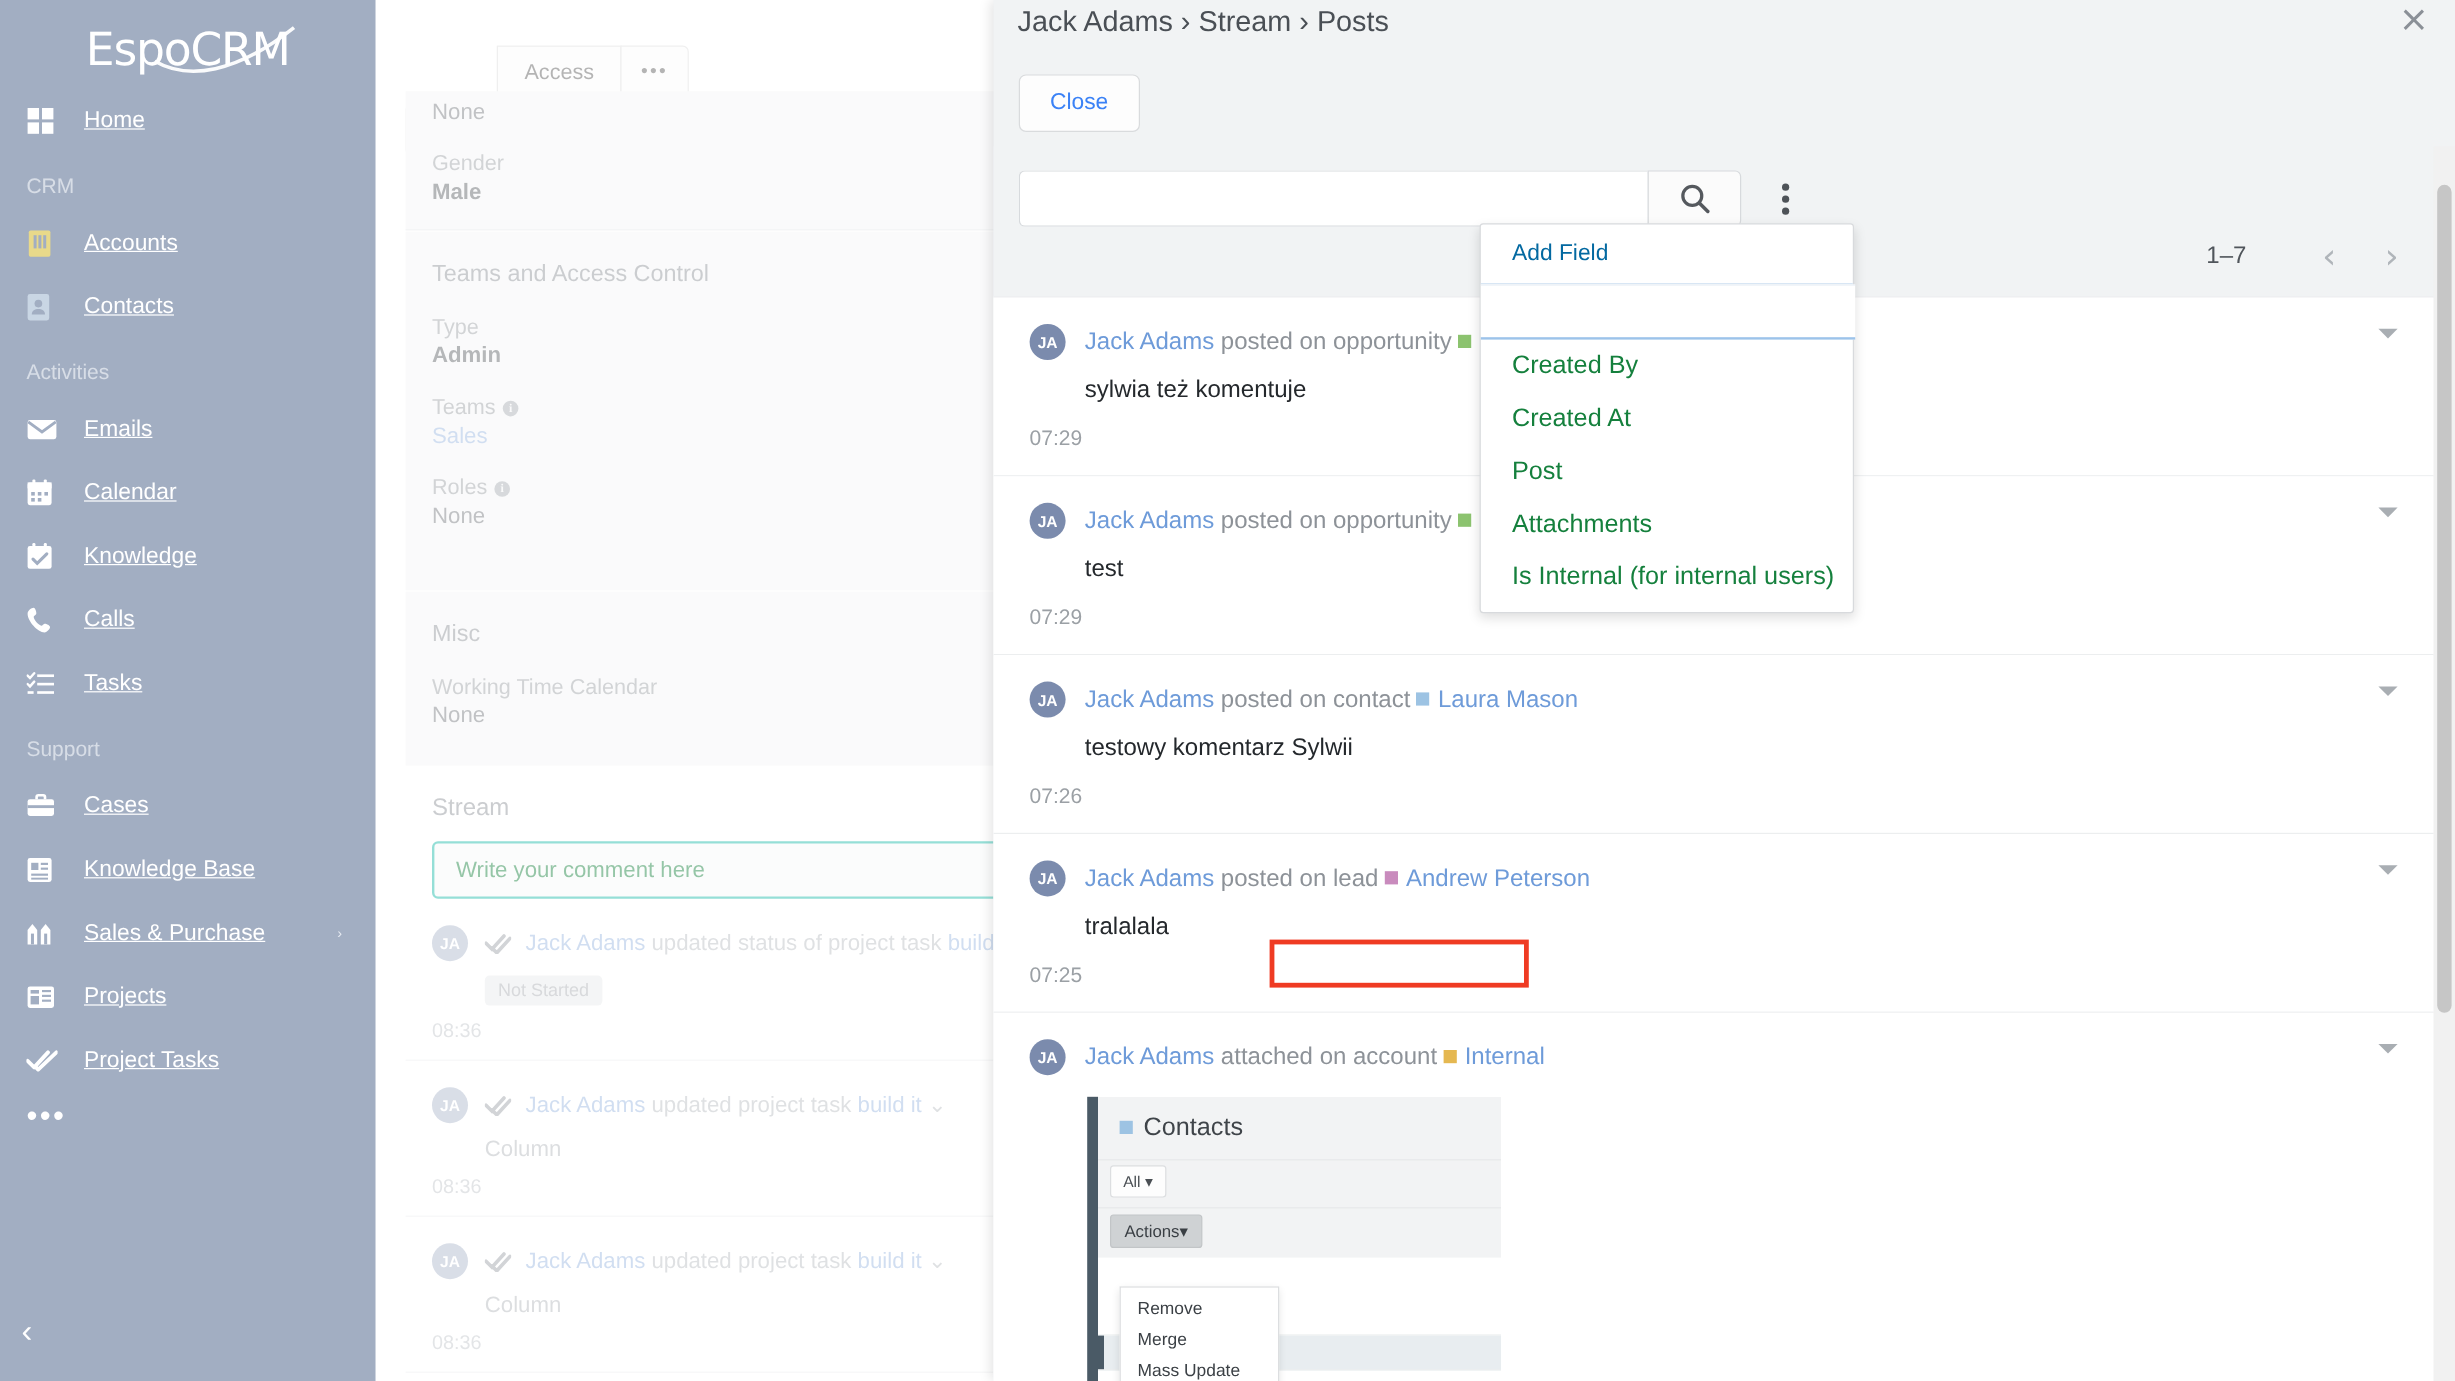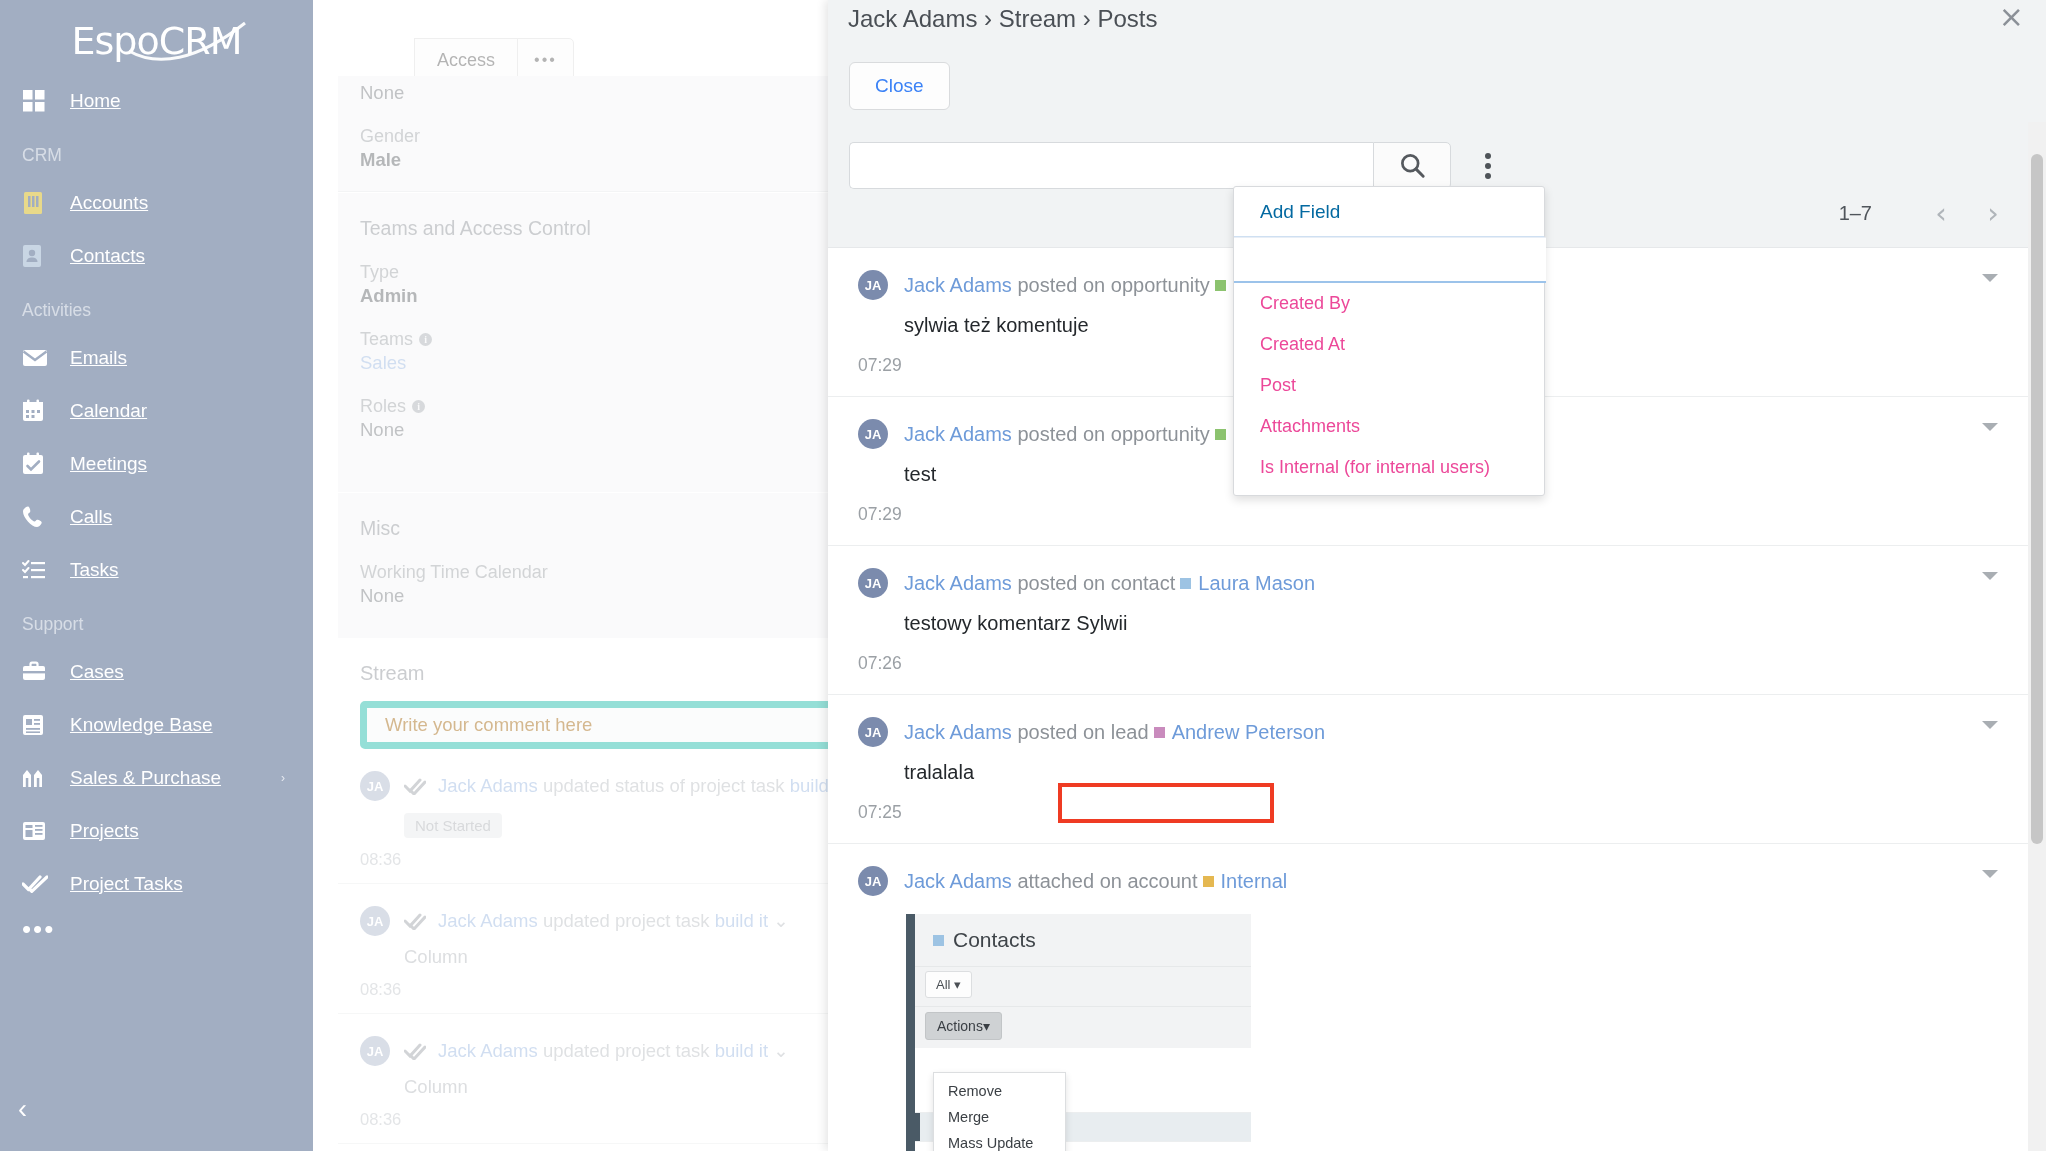--- a/index.html
+++ b/index.html
@@ -97,23 +97,23 @@
     display: inline-block; width: 13px; height: 13px; border-radius: 50%;
     background: #a6abb1; color: #f3f4f5; font-size: 10px; line-height: 13px;
     text-align: center; margin-left: 6px; vertical-align: 2px;
     font-family: "Liberation Serif", serif; font-weight: bold;
   }
 
   .bg-stream { position: absolute; left: 25px; top: 646px; width: 672px; }
   .bg-stream-title { font-size: 20px; color: #8d9197; padding: 16px 22px 12px 22px; }
   .bg-comment-box {
     margin: 4px 22px 0 22px; height: 48px;
-    border: 7px solid #14b8a6; border-radius: 5px; background: #f7f8f8;
+    border: 2px solid #14b8a6; border-radius: 5px; background: #f7f8f8;
     display: flex; align-items: center; padding-left: 18px;
-    color: #a16207; font-size: 18.5px;
+    color: #15803d; font-size: 18.5px;
   }
   .bg-post { padding: 22px 22px 14px 22px; border-bottom: 1px solid #ebedee; }
   .bg-post-head { display: flex; align-items: center; }
   .bg-avatar {
     width: 30px; height: 30px; border-radius: 50%;
     background: #aab5ca; color: #fff; font-size: 13px;
     display: flex; align-items: center; justify-content: center;
     margin-right: 14px; flex: 0 0 30px; font-weight: bold;
   }
   .bg-check { margin-right: 12px; display: flex; }
@@ -210,21 +210,21 @@
   }
   #add-field-search {
     margin: 0; width: 312px; height: 46px;
     border: none; border-top: 1px solid #e8eef6; border-bottom: 2px solid #9cc3ea;
     background: #fff; outline: none;
     font-size: 18px; padding: 0 26px;
     display: block;
     font-family: "Liberation Sans", sans-serif;
   }
   .add-field-item {
-    font-size: 18px; color: #ec4899;
+    font-size: 21px; color: #15803d;
     padding: 10px 0 10px 26px;
     cursor: pointer; white-space: nowrap;
   }
   .add-field-item:first-of-type { padding-top: 16px; }
 
   
   #pagination {
     position: absolute; right: 36px; top: 74px;
     display: flex; align-items: center;
     font-size: 20px; color: #50555b;
@@ -515,21 +515,21 @@
 
   <div class="nav-item">
     <span class="nav-ico">
         <svg width="22" height="23" viewBox="0 0 22 23">
           <rect x="1" y="3" width="20" height="19" rx="2" fill="#fff"></rect>
           <rect x="5" y="0.5" width="2.5" height="5" rx="1" fill="#fff"></rect>
           <rect x="14.5" y="0.5" width="2.5" height="5" rx="1" fill="#fff"></rect>
           <path d="M5.5 14l3.5 3.5L17 9.5" stroke="#a2aec2" stroke-width="2.6" fill="none" stroke-linecap="round"></path>
         </svg>
       </span>
-    <span class="nav-label">Meetings</span>
+    <span class="nav-label">Knowledge</span>
   </div>
 
   <div class="nav-item">
     <span class="nav-ico">
         <svg width="22" height="23" viewBox="0 0 22 23">
           <path d="M6 1.5c1.6 0 2.6 4.2 2.2 5.2-.4 1-2 1.4-2.1 2.3-.2 2.3 4.3 7.2 6.4 7.4.9.1 1.6-1.4 2.6-1.6 1.1-.3 4.6 1.3 4.6 2.8 0 1.6-2.4 4.4-4.6 4.4C9.4 22 1 12.5 1 6.4 1 4 4.2 1.5 6 1.5z" fill="#fff"></path>
         </svg>
       </span>
     <span class="nav-label">Calls</span>
   </div>

